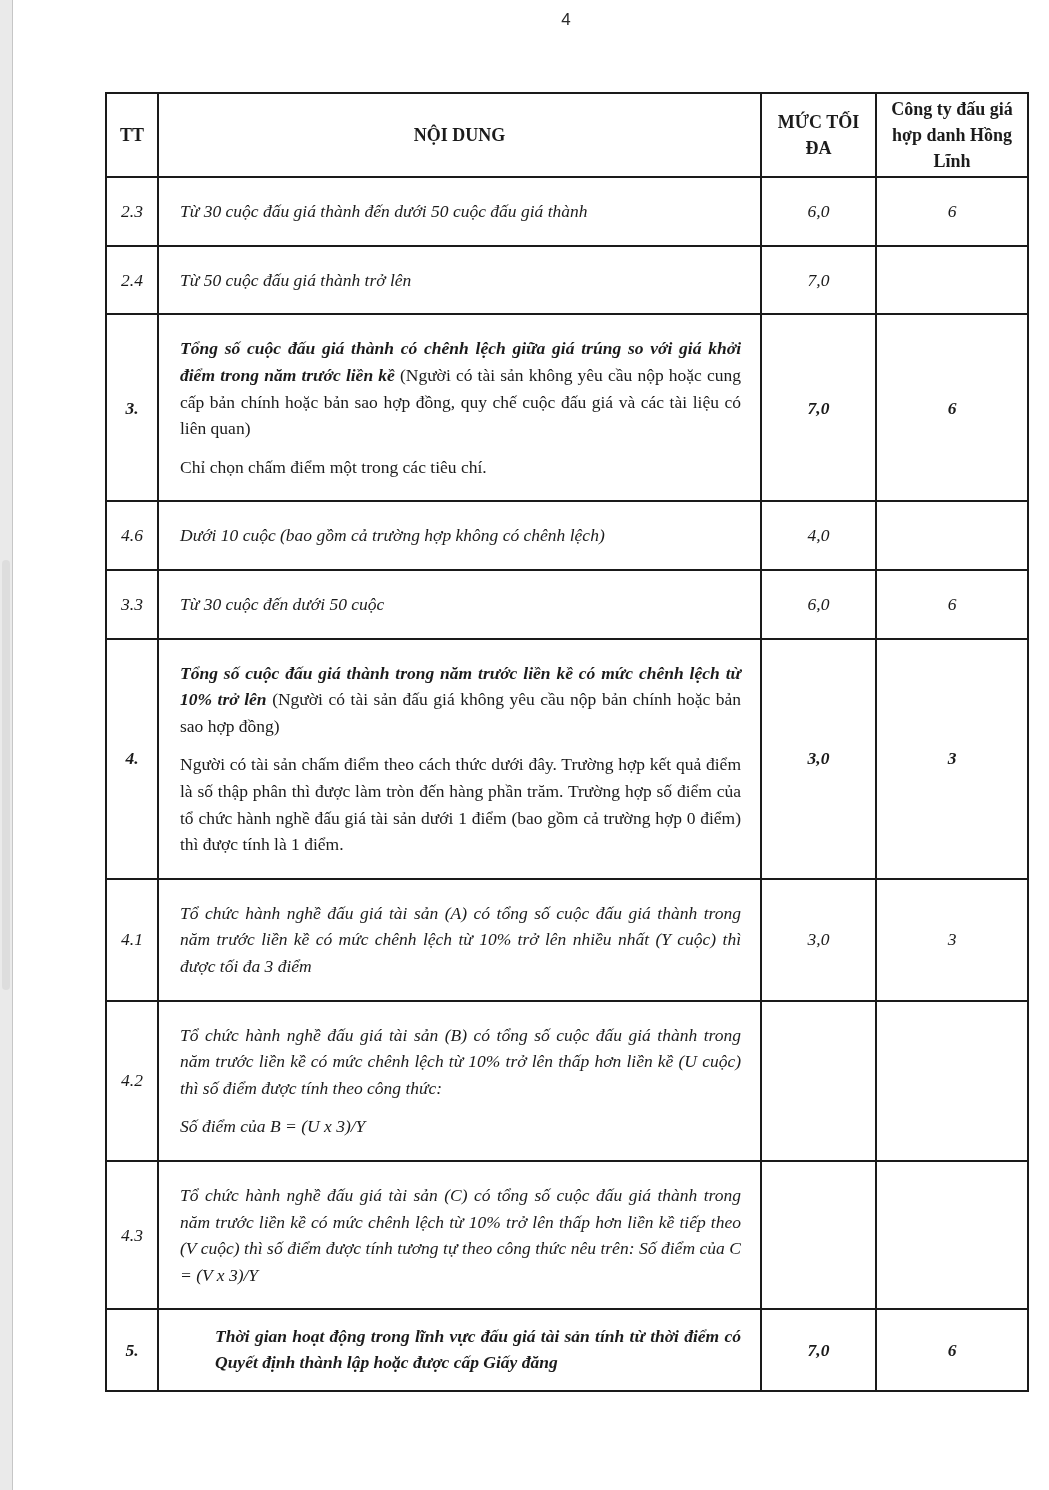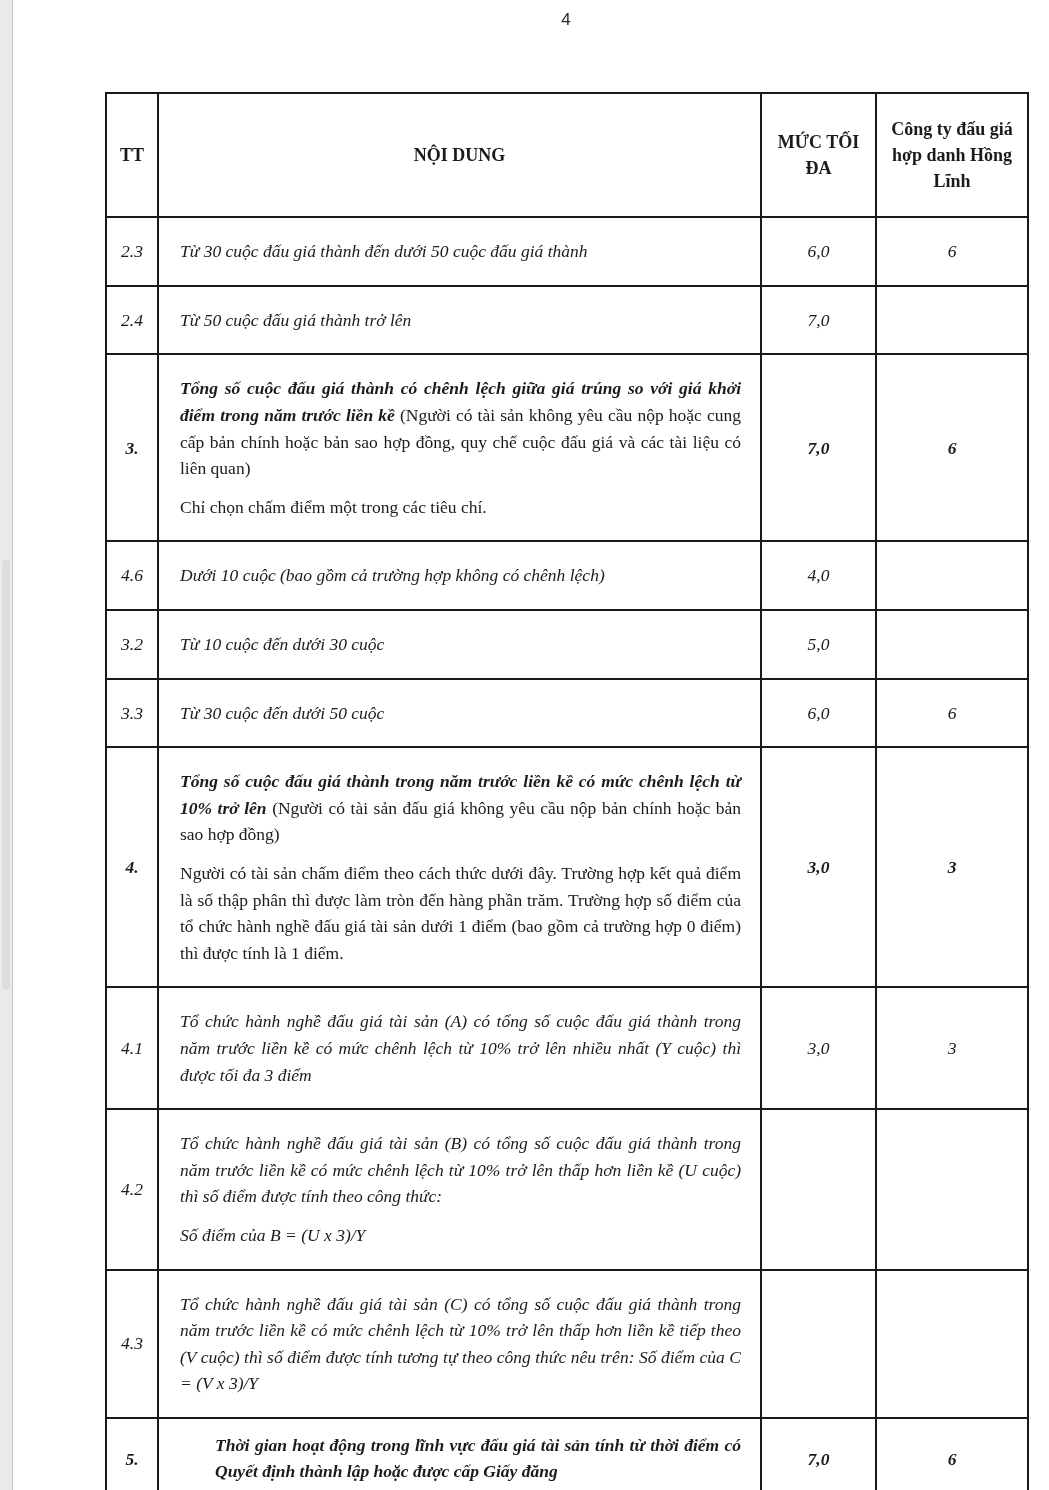--- a/index.html
+++ b/index.html
@@ -36,21 +36,21 @@
   .doc-table col.c-score{width:152px;}
 
   .doc-table th,.doc-table td{
     border:2px solid var(--border);
     vertical-align:middle;
     font-size:17.5px;line-height:1.52;
   }
   .doc-table th{
     font-weight:bold;text-align:center;padding:10px 6px;font-size:18px;line-height:1.45;
   }
-  th.th-company{padding:22px 14px;}
+  th.th-company{padding:2px 14px;}
 
   td.cell-id{text-align:center;font-style:italic;padding:4px 2px;}
   td.cell-content{padding:8px 7px 8px 9px;vertical-align:middle;}
   td.cell-content p{text-align:justify;margin:12px;}
   td.cell-content p + p{margin-top:10px;}
   td.cell-max,td.cell-score{text-align:center;font-style:italic;padding:4px 2px;margin-top:32px;}
 
   tr.row-main td.cell-id,
   tr.row-main td.cell-max,
   tr.row-main td.cell-score{font-weight:bold;}
@@ -114,28 +114,20 @@
       </tr>
       <tr class="row-sub">
         <td class="cell-id">4.6</td>
         <td class="cell-content">
           <p><span class="seg-i">Dưới 10 cuộc (bao gồm cả trường hợp không có chênh lệch)</span></p>
         </td>
         <td class="cell-max">4,0</td>
         <td class="cell-score"></td>
       </tr>
       <tr class="row-sub">
-        <td class="cell-id">3.2</td>
-        <td class="cell-content">
-          <p><span class="seg-i">Từ 10 cuộc đến dưới 30 cuộc</span></p>
-        </td>
-        <td class="cell-max">5,0</td>
-        <td class="cell-score"></td>
-      </tr>
-      <tr class="row-sub">
         <td class="cell-id">3.3</td>
         <td class="cell-content">
           <p><span class="seg-i">Từ 30 cuộc đến dưới 50 cuộc</span></p>
         </td>
         <td class="cell-max">6,0</td>
         <td class="cell-score">6</td>
       </tr>
       <tr class="row-main">
         <td class="cell-id">4.</td>
         <td class="cell-content">

